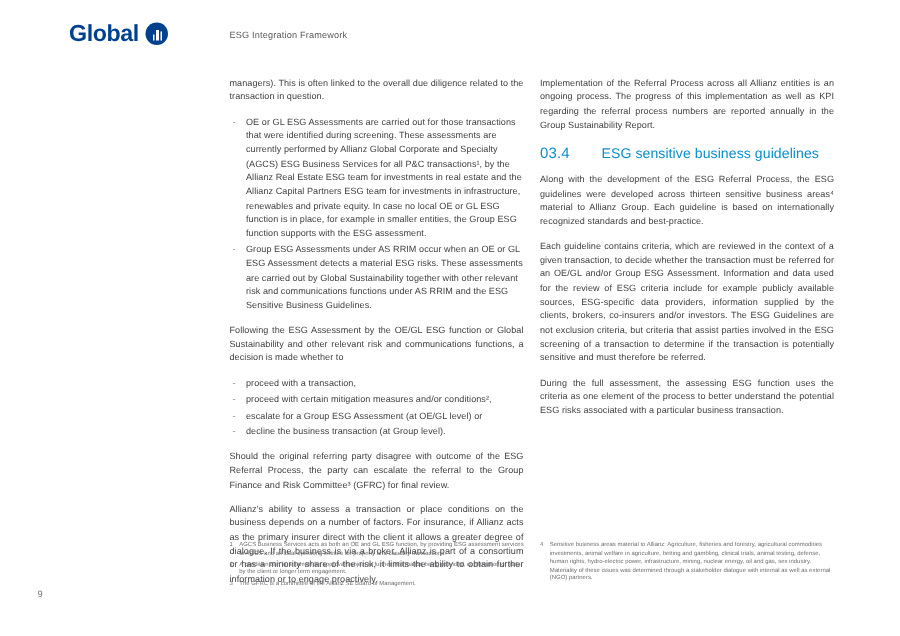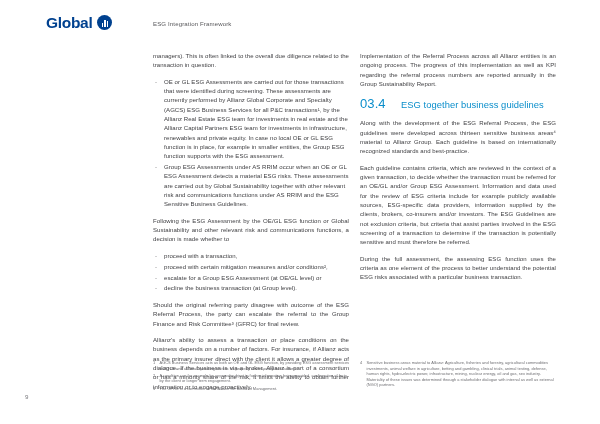--- a/index.html
+++ b/index.html
@@ -114,21 +114,21 @@
   ul.bullets li + li { margin-top: 0.5px; }
   ul.bullets.spaced li + li { margin-top: 1.6px; }
 
   
   .section-head {
     display: flex;
     align-items: baseline;
     margin: 1px 0 8px 0;
   }
   .section-num {
-    font-size: 13px;
+    font-size: 10px;
     color: #0a8ecb;
     width: 41px;
     flex: 0 0 41px;
     letter-spacing: 0.1px;
   }
   .section-title {
     font-size: 9.4px;
     color: #0a8ecb;
     letter-spacing: 0.05px;
   }
@@ -205,21 +205,21 @@
 
       <p class="body">Allianz's ability to assess a transaction or place conditions on the business depends on a number of factors. For insurance, if Allianz acts as the primary insurer direct with the client it allows a greater degree of dialogue. If the business is via a broker, Allianz is part of a consortium or has a minority share of the risk, it limits the ability to obtain further information or to engage proactively.</p>
     </div>
 
     <div class="col col-right">
 
       <p class="body">Implementation of the Referral Process across all Allianz entities is an ongoing process. The progress of this implementation as well as KPI regarding the referral process numbers are reported annually in the Group Sustainability Report.</p>
 
       <div class="section-head">
         <span class="section-num">03.4</span>
-        <span class="section-title">ESG together business guidelines</span>
+        <span class="section-title">ESG sensitive business guidelines</span>
       </div>
 
       <p class="body">Along with the development of the ESG Referral Process, the ESG guidelines were developed across thirteen sensitive business areas⁴ material to Allianz Group. Each guideline is based on internationally recognized standards and best-practice.</p>
 
       <p class="body">Each guideline contains criteria, which are reviewed in the context of a given transaction, to decide whether the transaction must be referred for an OE/GL and/or Group ESG Assessment. Information and data used for the review of ESG criteria include for example publicly available sources, ESG-specific data providers, information supplied by the clients, brokers, co-insurers and/or investors. The ESG Guidelines are not exclusion criteria, but criteria that assist parties involved in the ESG screening of a transaction to determine if the transaction is potentially sensitive and must therefore be referred.</p>
 
       <p class="body">During the full assessment, the assessing ESG function uses the criteria as one element of the process to better understand the potential ESG risks associated with a particular business transaction.</p>
     </div>
   </div>
 

